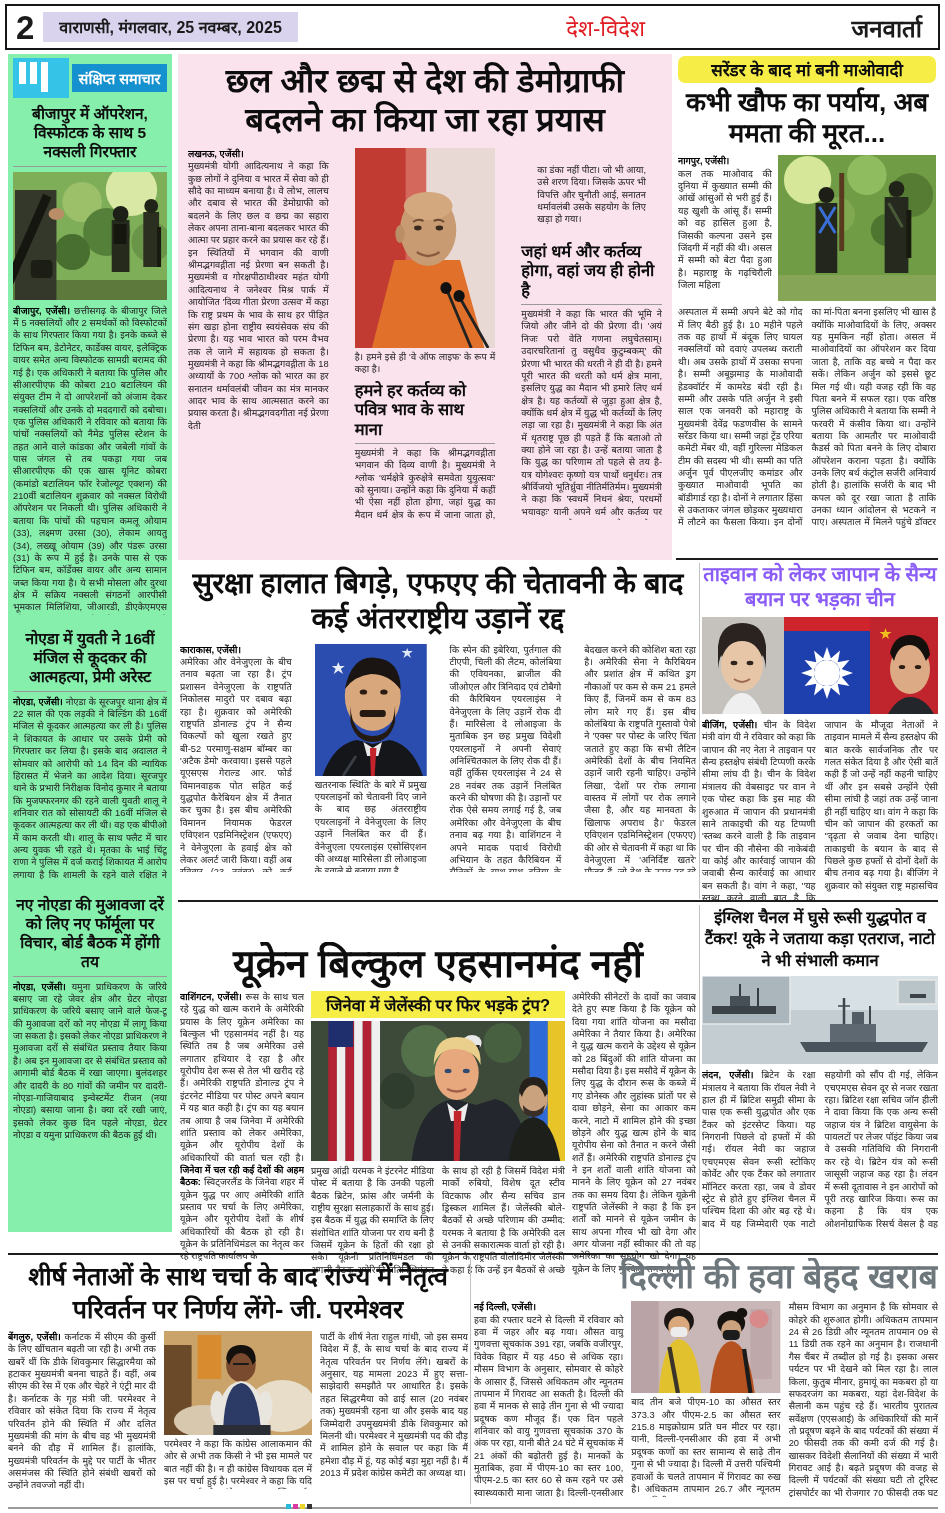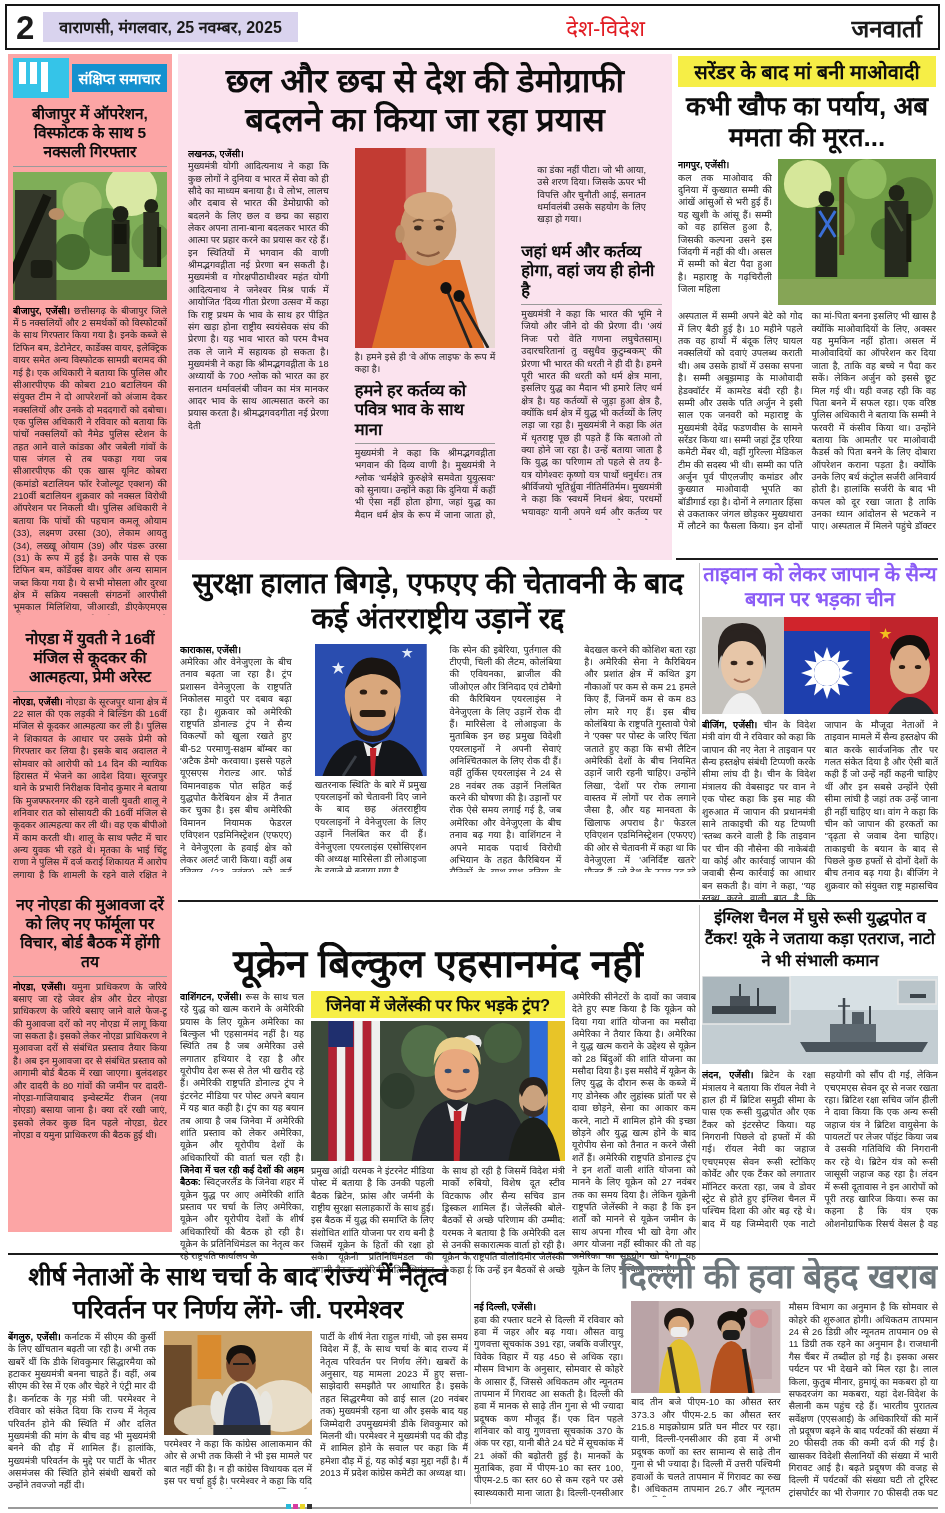--- a/index.html
+++ b/index.html
@@ -15,41 +15,41 @@
   .masthead{font-weight:800;font-size:24px;padding-right:16px;}
   .hspace1{flex:1.3}.hspace2{flex:1}
   
   .body-txt{font-size:9.3px;line-height:1.33;text-align:justify;color:#222;}
   .dl{font-weight:800;color:#000;}
   .clip{overflow:hidden;}
   .photo{display:block;width:100%;}
   .h-rule{background:#1c1c1c;}
   .v-rule{background:#c2c2c2;}
   
-  .sidebar{left:8px;top:54px;width:164px;height:1178px;background:#fca5a5;padding:0 5px;box-sizing:border-box;}
+  .sidebar{left:8px;top:54px;width:164px;height:1178px;background:#86efac;padding:0 5px;box-sizing:border-box;}
   .briefs-head{display:flex;align-items:center;height:42px;margin-top:3px;}
   .briefs-logo{width:56px;height:40px;background:#35c4e8;position:relative;flex:none;}
   .briefs-logo i{position:absolute;top:4px;width:7px;height:22px;background:#fff;}
   .briefs-title{flex:1;background:#1591cf;color:#fff;font-weight:800;font-size:14.5px;
                 text-align:center;padding:4px 0;margin-left:3px;}
   .brief-h{font-size:15.5px;font-weight:900;line-height:1.22;text-align:center;
            padding:6px 1px 4px;border-bottom:1px solid #9a9a9a;color:#0e0e0e;}
   .brief-body{margin-top:4px;}
   
   .demography{left:178px;top:54px;width:494px;height:506px;background:#fbe3ee;box-sizing:border-box;
               padding:4px 10px;}
   .demo-h{font-size:33px;font-weight:900;line-height:1.18;text-align:center;color:#0d0d0d;padding:4px 0 8px;}
   .demo-cols{display:flex;gap:26px;height:372px;overflow:hidden;}
   .demo-col{flex:1;min-width:0;}
   .subhead{font-size:16.5px;font-weight:900;line-height:1.2;color:#0d0d0d;margin:5px 0 3px;
            border-bottom:1px solid #999;padding-bottom:3px;}
   
   .maoist{left:676px;top:54px;width:262px;height:506px;box-sizing:border-box;padding:2px 2px;}
-  .kicker{display:block;background:#f6ee46;font-weight:900;font-size:20px;padding:2px 5px;
-          text-align:center;color:#0d0d0d;}
+  .kicker{display:block;background:#f6ee46;font-weight:900;font-size:17px;padding:2px 5px;
+          text-align:center;color:#0d0d0d;border-radius:7px;}
   .maoist-h{font-size:26px;font-weight:900;line-height:1.2;text-align:center;padding:4px 0 6px;color:#0d0d0d;}
   .maoist-top{display:flex;gap:6px;}
   .maoist-intro{width:94px;flex:none;height:146px;overflow:hidden;}
   .maoist-photo-wrap{flex:1;height:146px;}
   .maoist-body{margin-top:5px;columns:2;column-gap:9px;height:228px;overflow:hidden;}
   
   .faa{left:178px;top:563px;width:520px;height:339px;box-sizing:border-box;padding:0 2px;}
   .faa-h{font-size:29px;font-weight:900;line-height:1.22;text-align:center;color:#0d0d0d;padding:3px 0 7px;}
   .faa-cols{display:flex;gap:23px;height:228px;overflow:hidden;}
   .faa-col{flex:1;min-width:0;}

